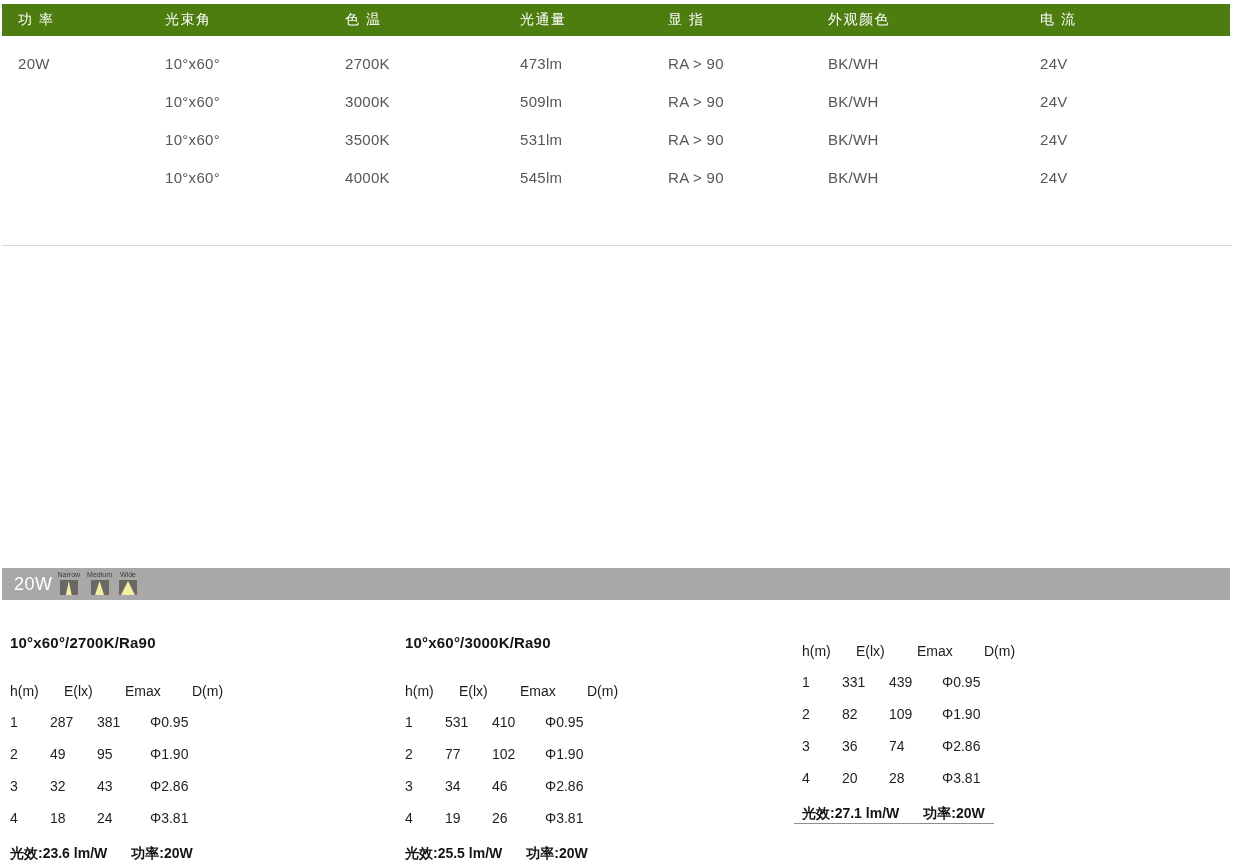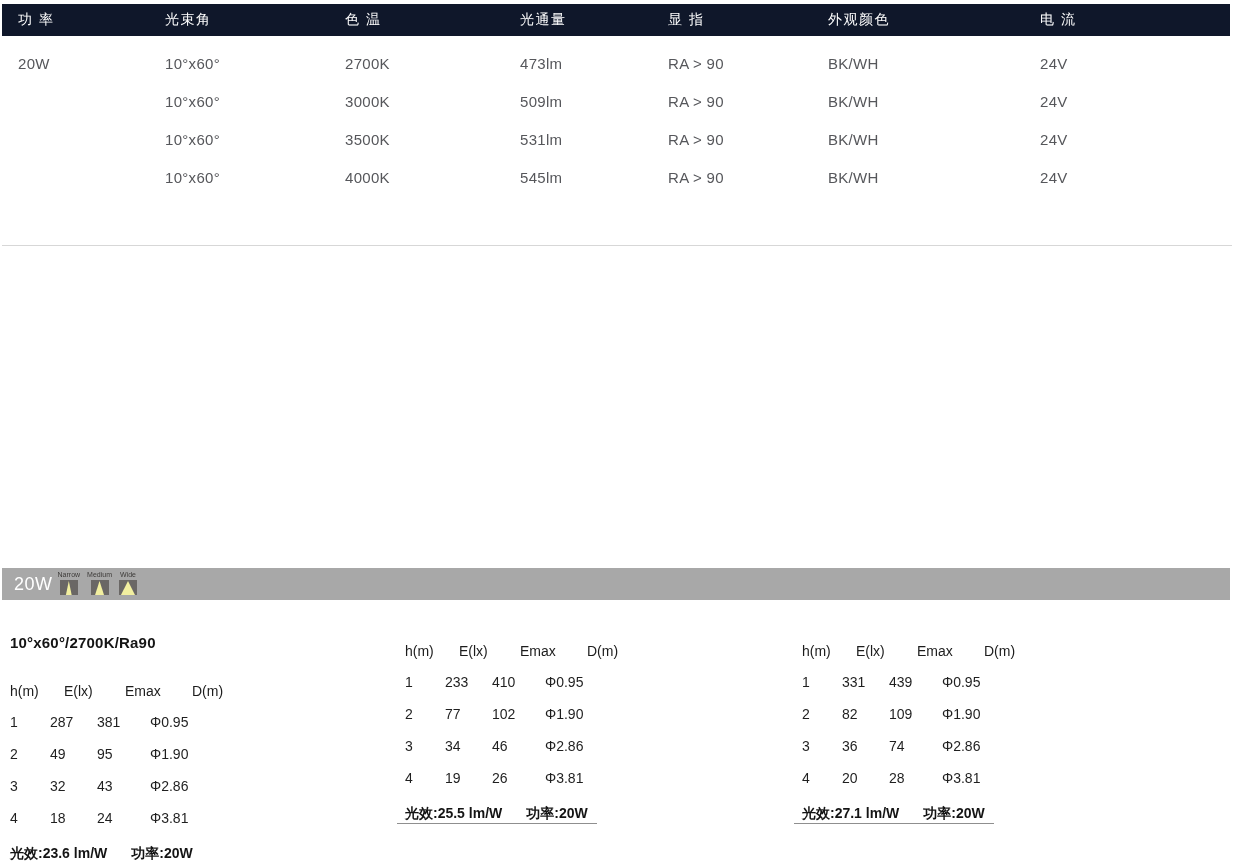--- a/index.html
+++ b/index.html
@@ -3,21 +3,21 @@
 <meta charset="utf-8">
 <style>
   * { margin:0; padding:0; box-sizing:border-box; }
   html,body { width:1234px; height:862px; background:#ffffff; overflow:hidden;
               font-family:"Liberation Sans","DejaVu Sans",sans-serif; }
   .sheet { position:relative; width:1234px; height:862px; background:#fff; }
 
   
   .spec-grid { display:grid; grid-template-columns:147px 180px 175px 148px 160px 212px 1fr; }
   .spec-header { position:absolute; top:4px; left:2px; width:1228px; height:32px;
-                 background:#0f172a; color:#ffffff; align-items:center;
+                 background:#4d7c0f; color:#ffffff; align-items:center;
                  font-size:14px; letter-spacing:1.5px; }
   .spec-header > div { padding-left:16px; }
   .spec-rows { position:absolute; top:44px; left:2px; width:1228px; }
   .spec-row { height:38px; align-items:center; color:#56575b; font-size:15px; }
   .spec-row > div { padding-left:16px; letter-spacing:0.3px; }
 
   .divider { position:absolute; top:245px; left:2px; width:1230px; height:0;
              border-top:1px solid #d7d7d7; }
 
   
@@ -161,29 +161,30 @@
       <div>Φ3.81</div>
     </div>
     <div class="pt-foot">
       <span>光效:23.6 lm/W</span>
       <span class="gap"></span>
       <span>功率:20W</span>
     </div>
   </div>
 
   <div class="pt pt-1">
+    <div class="pt-title">10°x60°/3000K/Ra90</div>
     <div class="pt-row pt-head">
       <div>h(m)</div>
       <div>E(lx)</div>
       <div>Emax</div>
       <div>D(m)</div>
     </div>
     <div class="pt-row pt-data">
       <div>1</div>
-      <div>233</div>
+      <div>531</div>
       <div>410</div>
       <div>Φ0.95</div>
     </div>
     <div class="pt-row pt-data">
       <div>2</div>
       <div>77</div>
       <div>102</div>
       <div>Φ1.90</div>
     </div>
     <div class="pt-row pt-data">

